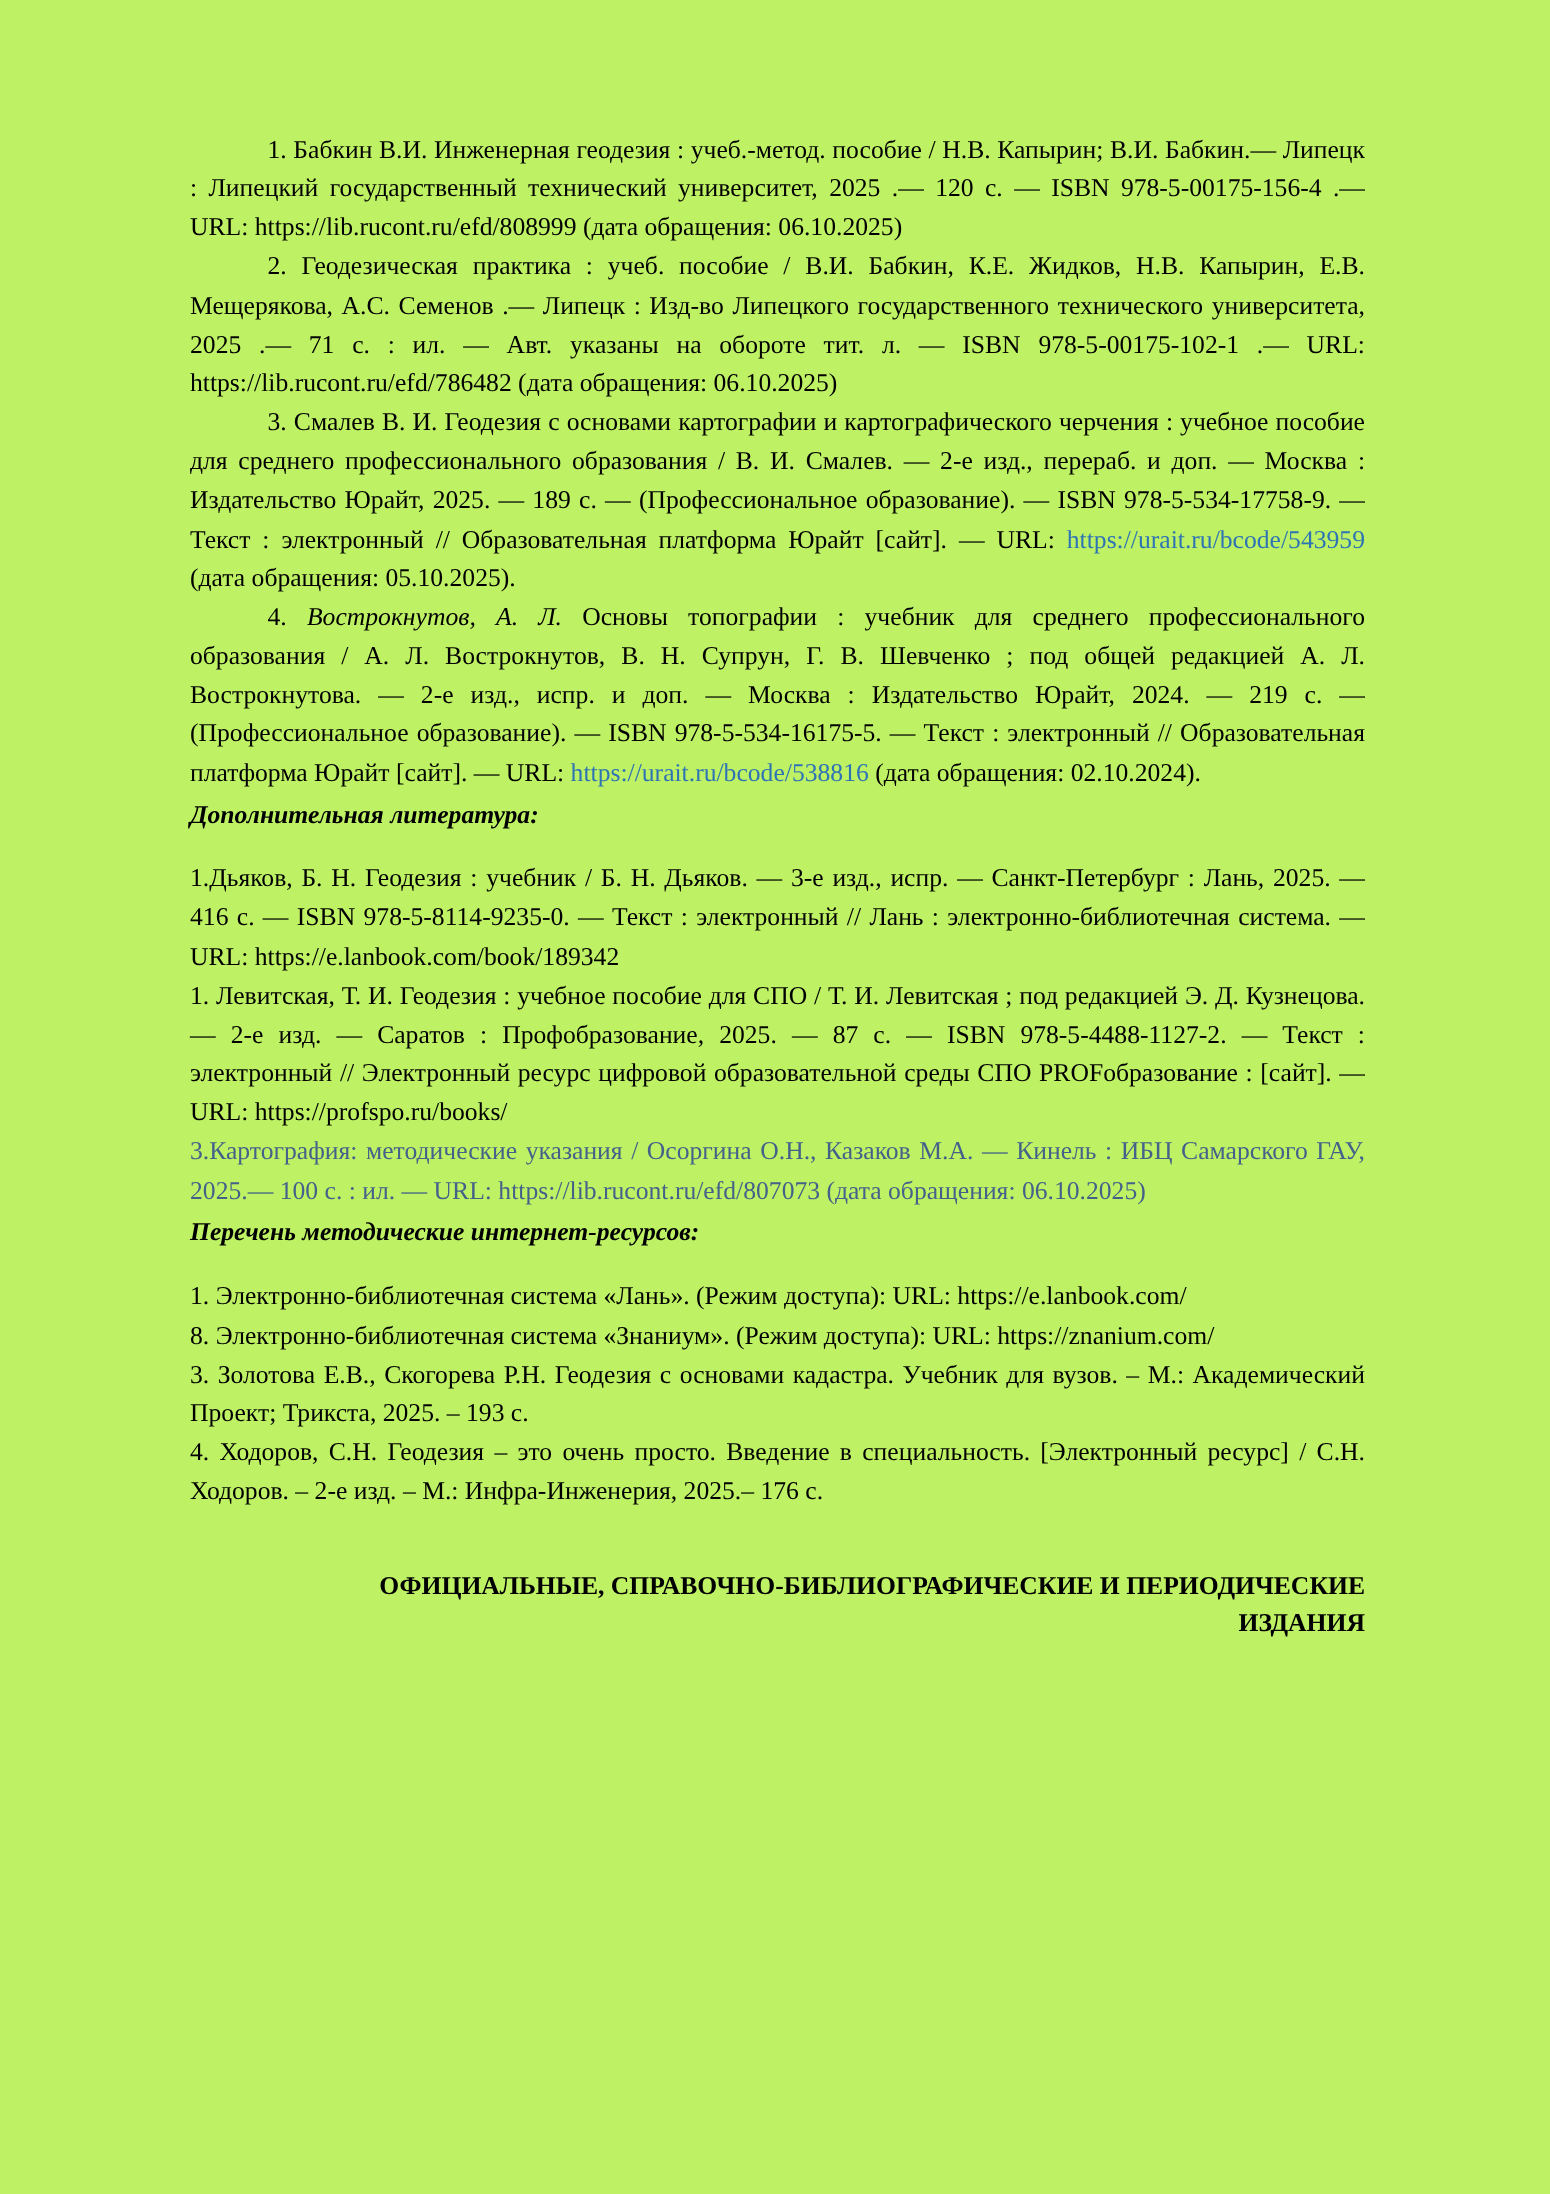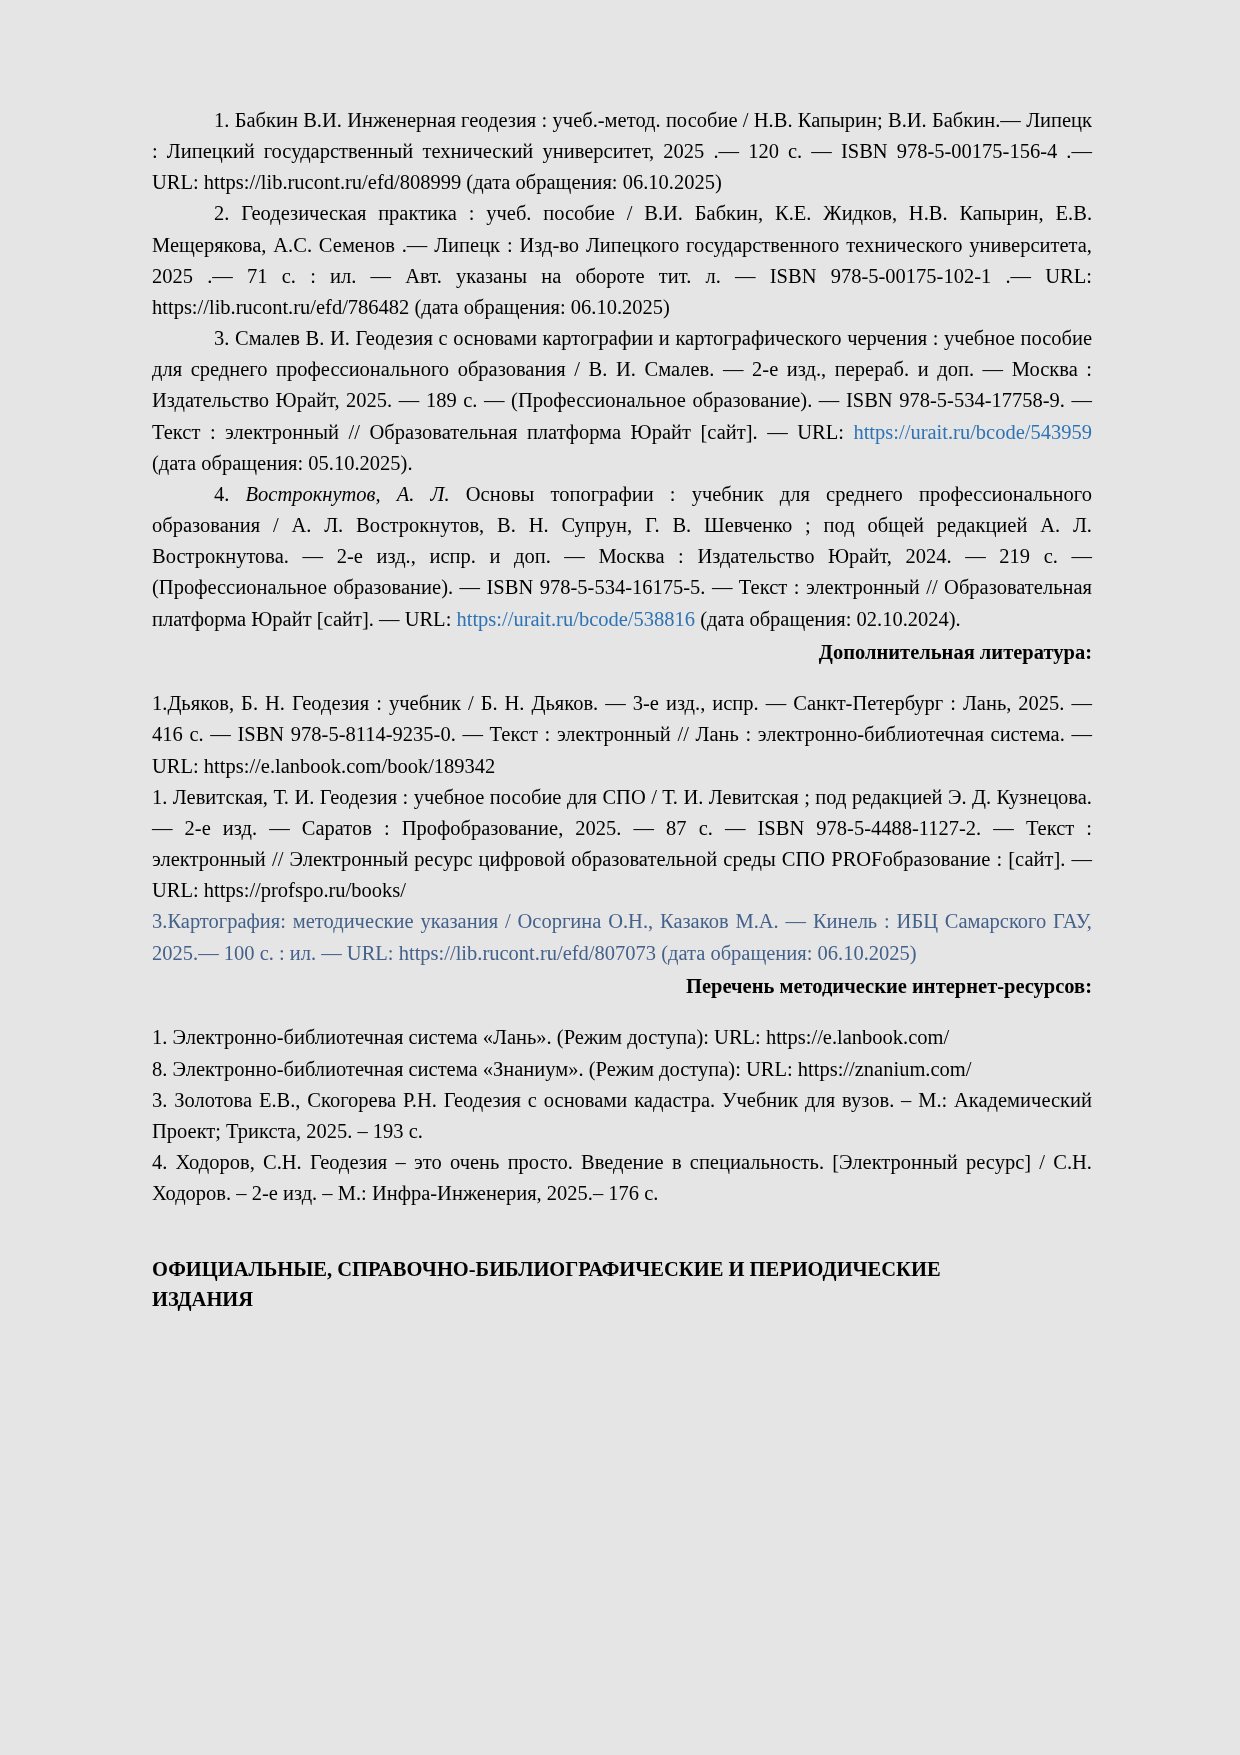--- a/index.html
+++ b/index.html
@@ -3,21 +3,21 @@
 <meta charset="utf-8">
 <style>
   html, body {
     margin: 0;
     padding: 0;
     background: #ffffff;
   }
   .page {
     width: 1240px;
     height: 1755px;
-    background: #e5e5e5;
+    background: #bef264;
     position: relative;
     box-sizing: border-box;
     padding: 105px 148px 0 152px;
     font-family: "Liberation Serif", "DejaVu Serif", serif;
     font-size: 20.5px;
     line-height: 1.52;
     color: #000000;
   }
   .para {
     text-align: justify;
@@ -36,26 +36,27 @@
     text-decoration: none;
   }
   .link-underline {
     color: #2e74b5;
     text-decoration: underline;
   }
   .gray-blue {
     color: #44618a;
   }
   .heading-sub {
-    text-align: right;
+    text-align: left;
     font-weight: bold;
     margin-top: 2px;
+    font-style: italic;
   }
   .final-heading {
-    text-align: left;
+    text-align: right;
     font-weight: bold;
     margin-top: 46px;
     line-height: 1.45;
   }
 </style>
 </head>
 <body>
 
 <div class="page">
 

